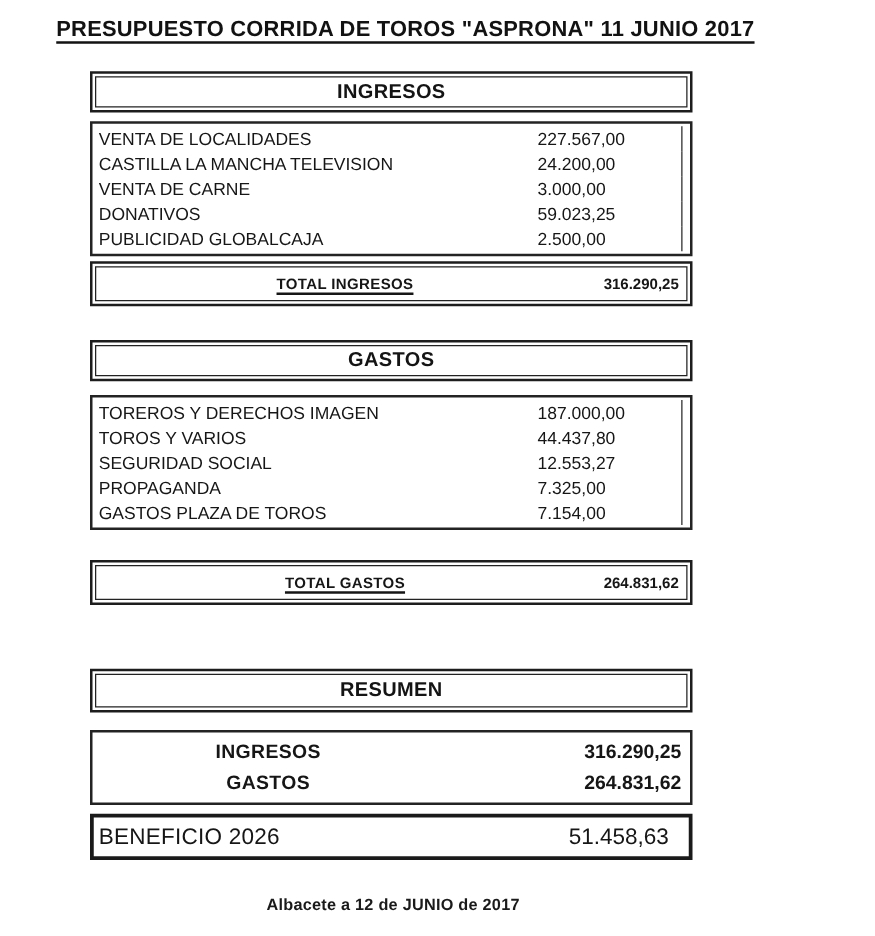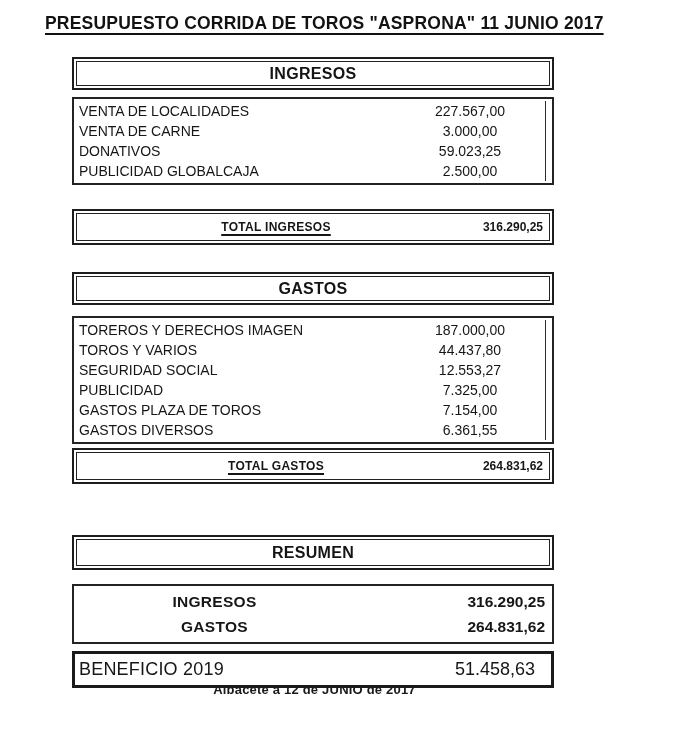--- a/index.html
+++ b/index.html
@@ -22,22 +22,22 @@
 
   .header-inner{
     text-align:center;font-weight:700;font-size:16px;line-height:23px;
     letter-spacing:.3px;color:#141414;
   }
 
   
   .detail-box{border:2px solid #232323;padding:2px 0 2px 5px;background:#fff;}
   .drow{display:flex;align-items:baseline;line-height:20px;font-size:14px;}
   .dlabel{flex:1;white-space:nowrap;overflow:hidden;}
-  .dval{width:112px;text-align:center;border-right:1.5px solid #2a2a2a;
-        padding-right:19px;margin-right:6px;white-space:nowrap;}
+  .dval{width:112px;text-align:left;border-right:1.5px solid #2a2a2a;
+        padding-right:3px;margin-right:6px;white-space:nowrap;}
 
   
   .total-inner{display:flex;align-items:center;line-height:26px;font-size:12px;font-weight:700;}
   .tlabel{flex:1;text-align:center;padding-left:58px;
           text-decoration:underline;text-decoration-thickness:1.5px;text-underline-offset:3px;
           letter-spacing:.3px;white-space:nowrap;}
   .tval{width:126px;text-align:right;padding-right:6px;white-space:nowrap;}
 
   
   .rbox{border:2px solid #232323;padding:3px 0;background:#fff;}
@@ -45,39 +45,43 @@
   .rlabel{flex:1;text-align:center;padding-right:64px;letter-spacing:.3px;white-space:nowrap;}
   .rval{width:126px;text-align:right;padding-right:7px;white-space:nowrap;}
 
   
   .beneficio{border:3px solid #1a1a1a;background:#fff;}
   .brow{display:flex;align-items:center;line-height:31px;font-size:18px;}
   .blabel{flex:1;padding-left:4px;letter-spacing:.2px;white-space:nowrap;}
   .bval{width:150px;text-align:right;padding-right:16px;white-space:nowrap;}
 
   .footer{
-    position:absolute;left:72px;top:682px;width:485px;text-align:center;
+    position:absolute;left:72px;top:716px;width:485px;text-align:center;
     font-size:13px;font-weight:700;color:#1a1a1a;letter-spacing:.2px;
   }
 </style>
 </head>
 <body>
 
 <div class="page">
 
   <div class="title">PRESUPUESTO CORRIDA DE TOROS "ASPRONA" 11 JUNIO 2017</div>
 
   <div class="abs dbl" style="top:57px">
     <div class="dbl-inner header-inner">INGRESOS</div>
   </div>
 
   <div class="abs detail-box" style="top:97px">
     <div class="drow">
       <span class="dlabel">VENTA DE LOCALIDADES</span>
       <span class="dval">227.567,00</span>
+    </div>
+    <div class="drow">
+      <span class="dlabel">CASTILLA LA MANCHA TELEVISION</span>
+      <span class="dval">24.200,00</span>
     </div>
     <div class="drow">
       <span class="dlabel">VENTA DE CARNE</span>
       <span class="dval">3.000,00</span>
     </div>
     <div class="drow">
       <span class="dlabel">DONATIVOS</span>
       <span class="dval">59.023,25</span>
     </div>
     <div class="drow">
@@ -104,30 +108,26 @@
     </div>
     <div class="drow">
       <span class="dlabel">TOROS Y VARIOS</span>
       <span class="dval">44.437,80</span>
     </div>
     <div class="drow">
       <span class="dlabel">SEGURIDAD SOCIAL</span>
       <span class="dval">12.553,27</span>
     </div>
     <div class="drow">
-      <span class="dlabel">PUBLICIDAD</span>
+      <span class="dlabel">PROPAGANDA</span>
       <span class="dval">7.325,00</span>
     </div>
     <div class="drow">
       <span class="dlabel">GASTOS PLAZA DE TOROS</span>
       <span class="dval">7.154,00</span>
-    </div>
-    <div class="drow">
-      <span class="dlabel">GASTOS DIVERSOS</span>
-      <span class="dval">6.361,55</span>
     </div>
   </div>
 
   <div class="abs dbl" style="top:448px">
     <div class="dbl-inner total-inner">
       <span class="tlabel">TOTAL GASTOS</span>
       <span class="tval">264.831,62</span>
     </div>
   </div>
 
@@ -141,20 +141,20 @@
       <span class="rval">316.290,25</span>
     </div>
     <div class="rrow">
       <span class="rlabel">GASTOS</span>
       <span class="rval">264.831,62</span>
     </div>
   </div>
 
   <div class="abs beneficio" style="top:651px">
     <div class="brow">
-      <span class="blabel">BENEFICIO 2019</span>
+      <span class="blabel">BENEFICIO 2026</span>
       <span class="bval">51.458,63</span>
     </div>
   </div>
 
   <div class="footer">Albacete a 12 de JUNIO de 2017</div>
 
 </div>
 
 </body></html>

